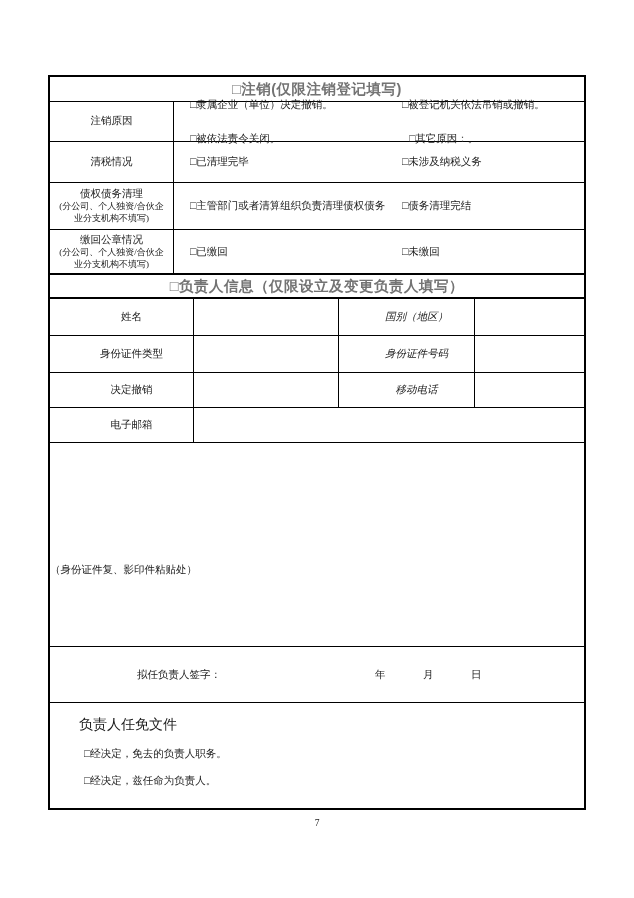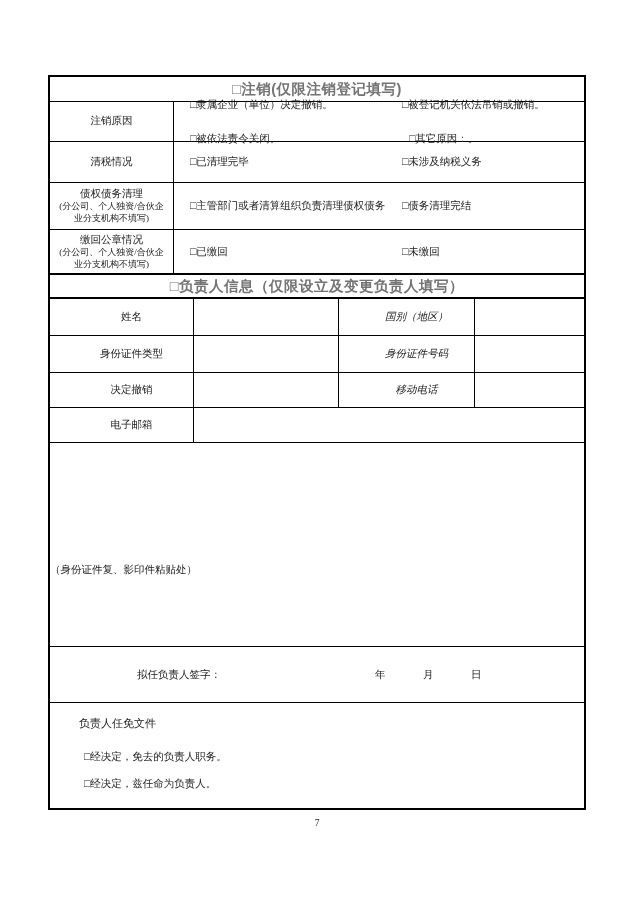--- a/index.html
+++ b/index.html
@@ -60,21 +60,21 @@
   .photo-note { position:relative; top:25px; font-size:10.5px; width:100%; text-align:left; }
 
   .sig-row { height:56px; position:relative; }
   .sig-row span { position:absolute; top:50%; transform:translateY(-50%); font-size:10.5px; white-space:nowrap; }
   .sig-label { left:87px; }
   .d-year { left:325px; }
   .d-month { left:373px; }
   .d-day { left:421px; }
 
   .appt-row { height:105px; flex-direction:column; padding:13px 10px 0 29px; }
-  .appt-title { font-size:11px; margin-bottom:19px; }
+  .appt-title { font-size:14px; margin-bottom:13px; }
   .appt-opt { font-size:10.5px; margin-left:5px; margin-bottom:13px; }
 
   .page-number {
     position:absolute; left:48px; top:818px; width:538px;
     text-align:center; font-size:9.5px; color:#222;
   }
 </style>
 </head>
 <body>
 

